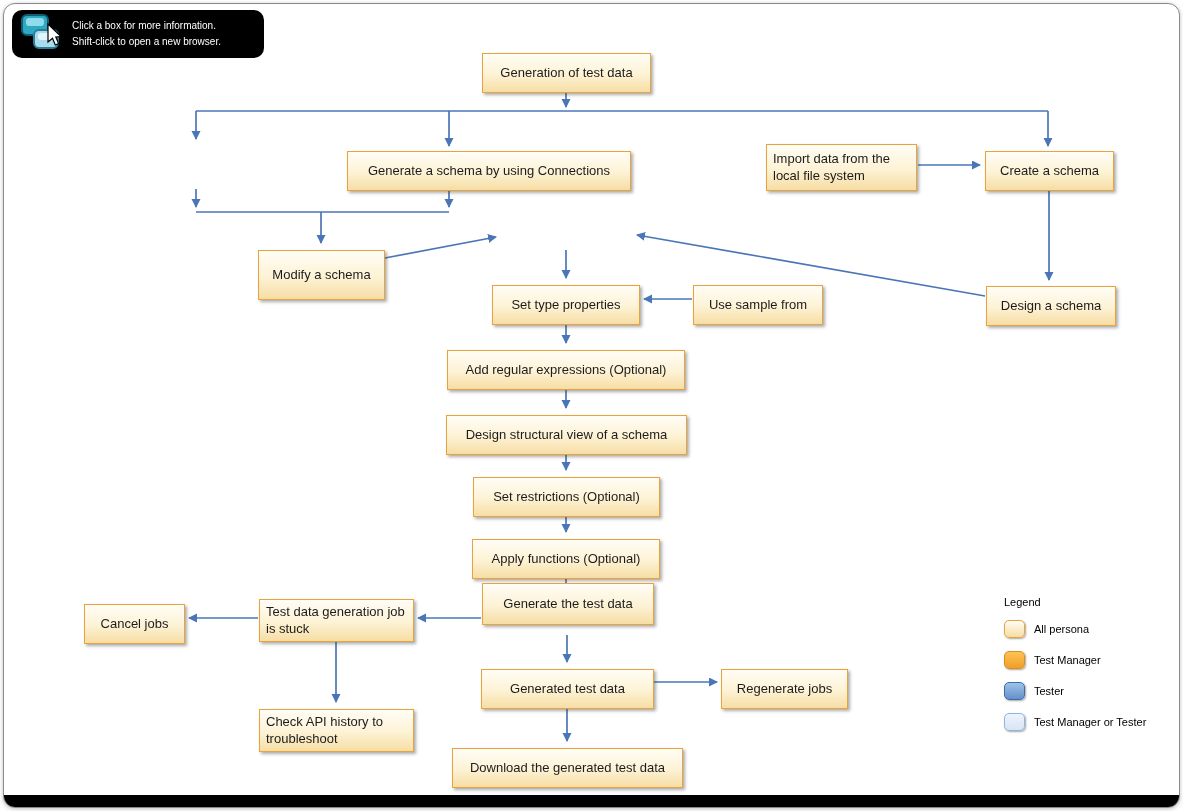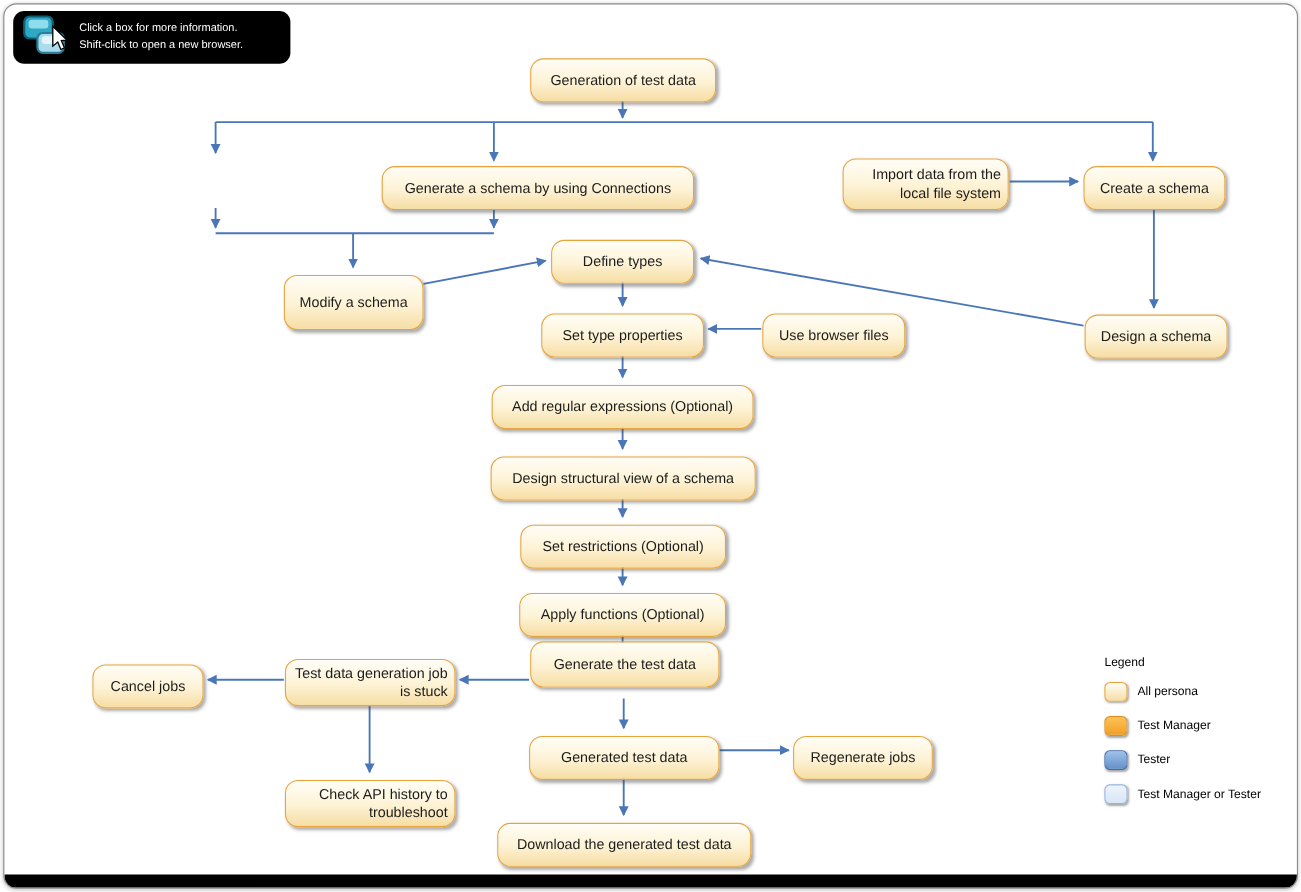--- a/index.html
+++ b/index.html
@@ -29,24 +29,24 @@
   }
   .banner-text { font-size: 10px; line-height: 1.6; white-space: nowrap; }
   .arrows {
     position: absolute; left: 0; top: 0;
     width: 1177px; height: 805px;
     pointer-events: none;
   }
   .node {
     position: absolute;
     display: flex; align-items: center; justify-content: center;
-    text-align: right;
+    text-align: left;
     font-size: 13px; color: #1c1c1c; line-height: 1.3;
     border: 1.5px solid #e8a33d;
-    border-radius: 12px;
+    border-radius: 0;
     background: linear-gradient(180deg, #fffdf6 0%, #fdf2d4 55%, #f6dda4 100%);
     box-shadow: 2px 2px 3px rgba(70,70,70,0.45);
     padding: 19px 6px;
     cursor: pointer;
   }
   .legend { position: absolute; left: 1000px; top: 592px; }
   .legend-title { font-size: 11px; color: #000; margin-bottom: 12px; }
   .legend-item { display: flex; align-items: center; gap: 9px; margin-bottom: 13px; }
   .swatch {
     width: 21px; height: 18px; border-radius: 5px;
@@ -127,24 +127,23 @@
     <div class="banner-text">
       <div>Click a box for more information.</div>
       <div>Shift-click to open a new browser.</div>
     </div>
   </div>
 
   <div class="node" style="left:478px;top:49px;width:169px;height:33px">Generation of test data</div>
   <div class="node" style="left:343px;top:147px;width:284px;height:34px">Generate a schema by using Connections</div>
   <div class="node" style="left:762px;top:140px;width:151px;height:47px">Import data from the local file system</div>
   <div class="node" style="left:981px;top:147px;width:129px;height:34px">Create a schema</div>
-  <div class="node" style="left:497px;top:214px;width:130px;height:34px">Define types</div>
   <div class="node" style="left:254px;top:246px;width:127px;height:50px">Modify a schema</div>
   <div class="node" style="left:488px;top:281px;width:148px;height:34px">Set type properties</div>
-  <div class="node" style="left:689px;top:281px;width:130px;height:34px">Use browser files</div>
+  <div class="node" style="left:689px;top:281px;width:130px;height:34px">Use sample from</div>
   <div class="node" style="left:982px;top:282px;width:130px;height:34px">Design a schema</div>
   <div class="node" style="left:443px;top:346px;width:238px;height:33px">Add regular expressions (Optional)</div>
   <div class="node" style="left:469px;top:473px;width:187px;height:32px">Set restrictions (Optional)</div>
   <div class="node" style="left:442px;top:411px;width:241px;height:34px">Design structural view of a schema</div>
   <div class="node" style="left:468px;top:535px;width:188px;height:32px">Apply functions (Optional)</div>
   <div class="node" style="left:478px;top:579px;width:172px;height:42px">Generate the test data</div>
   <div class="node" style="left:255px;top:595px;width:155px;height:43px">Test data generation job is stuck</div>
   <div class="node" style="left:80px;top:600px;width:101px;height:33px">Cancel jobs</div>
   <div class="node" style="left:255px;top:705px;width:155px;height:43px">Check API history to troubleshoot</div>
   <div class="node" style="left:477px;top:665px;width:173px;height:33px">Generated test data</div>

